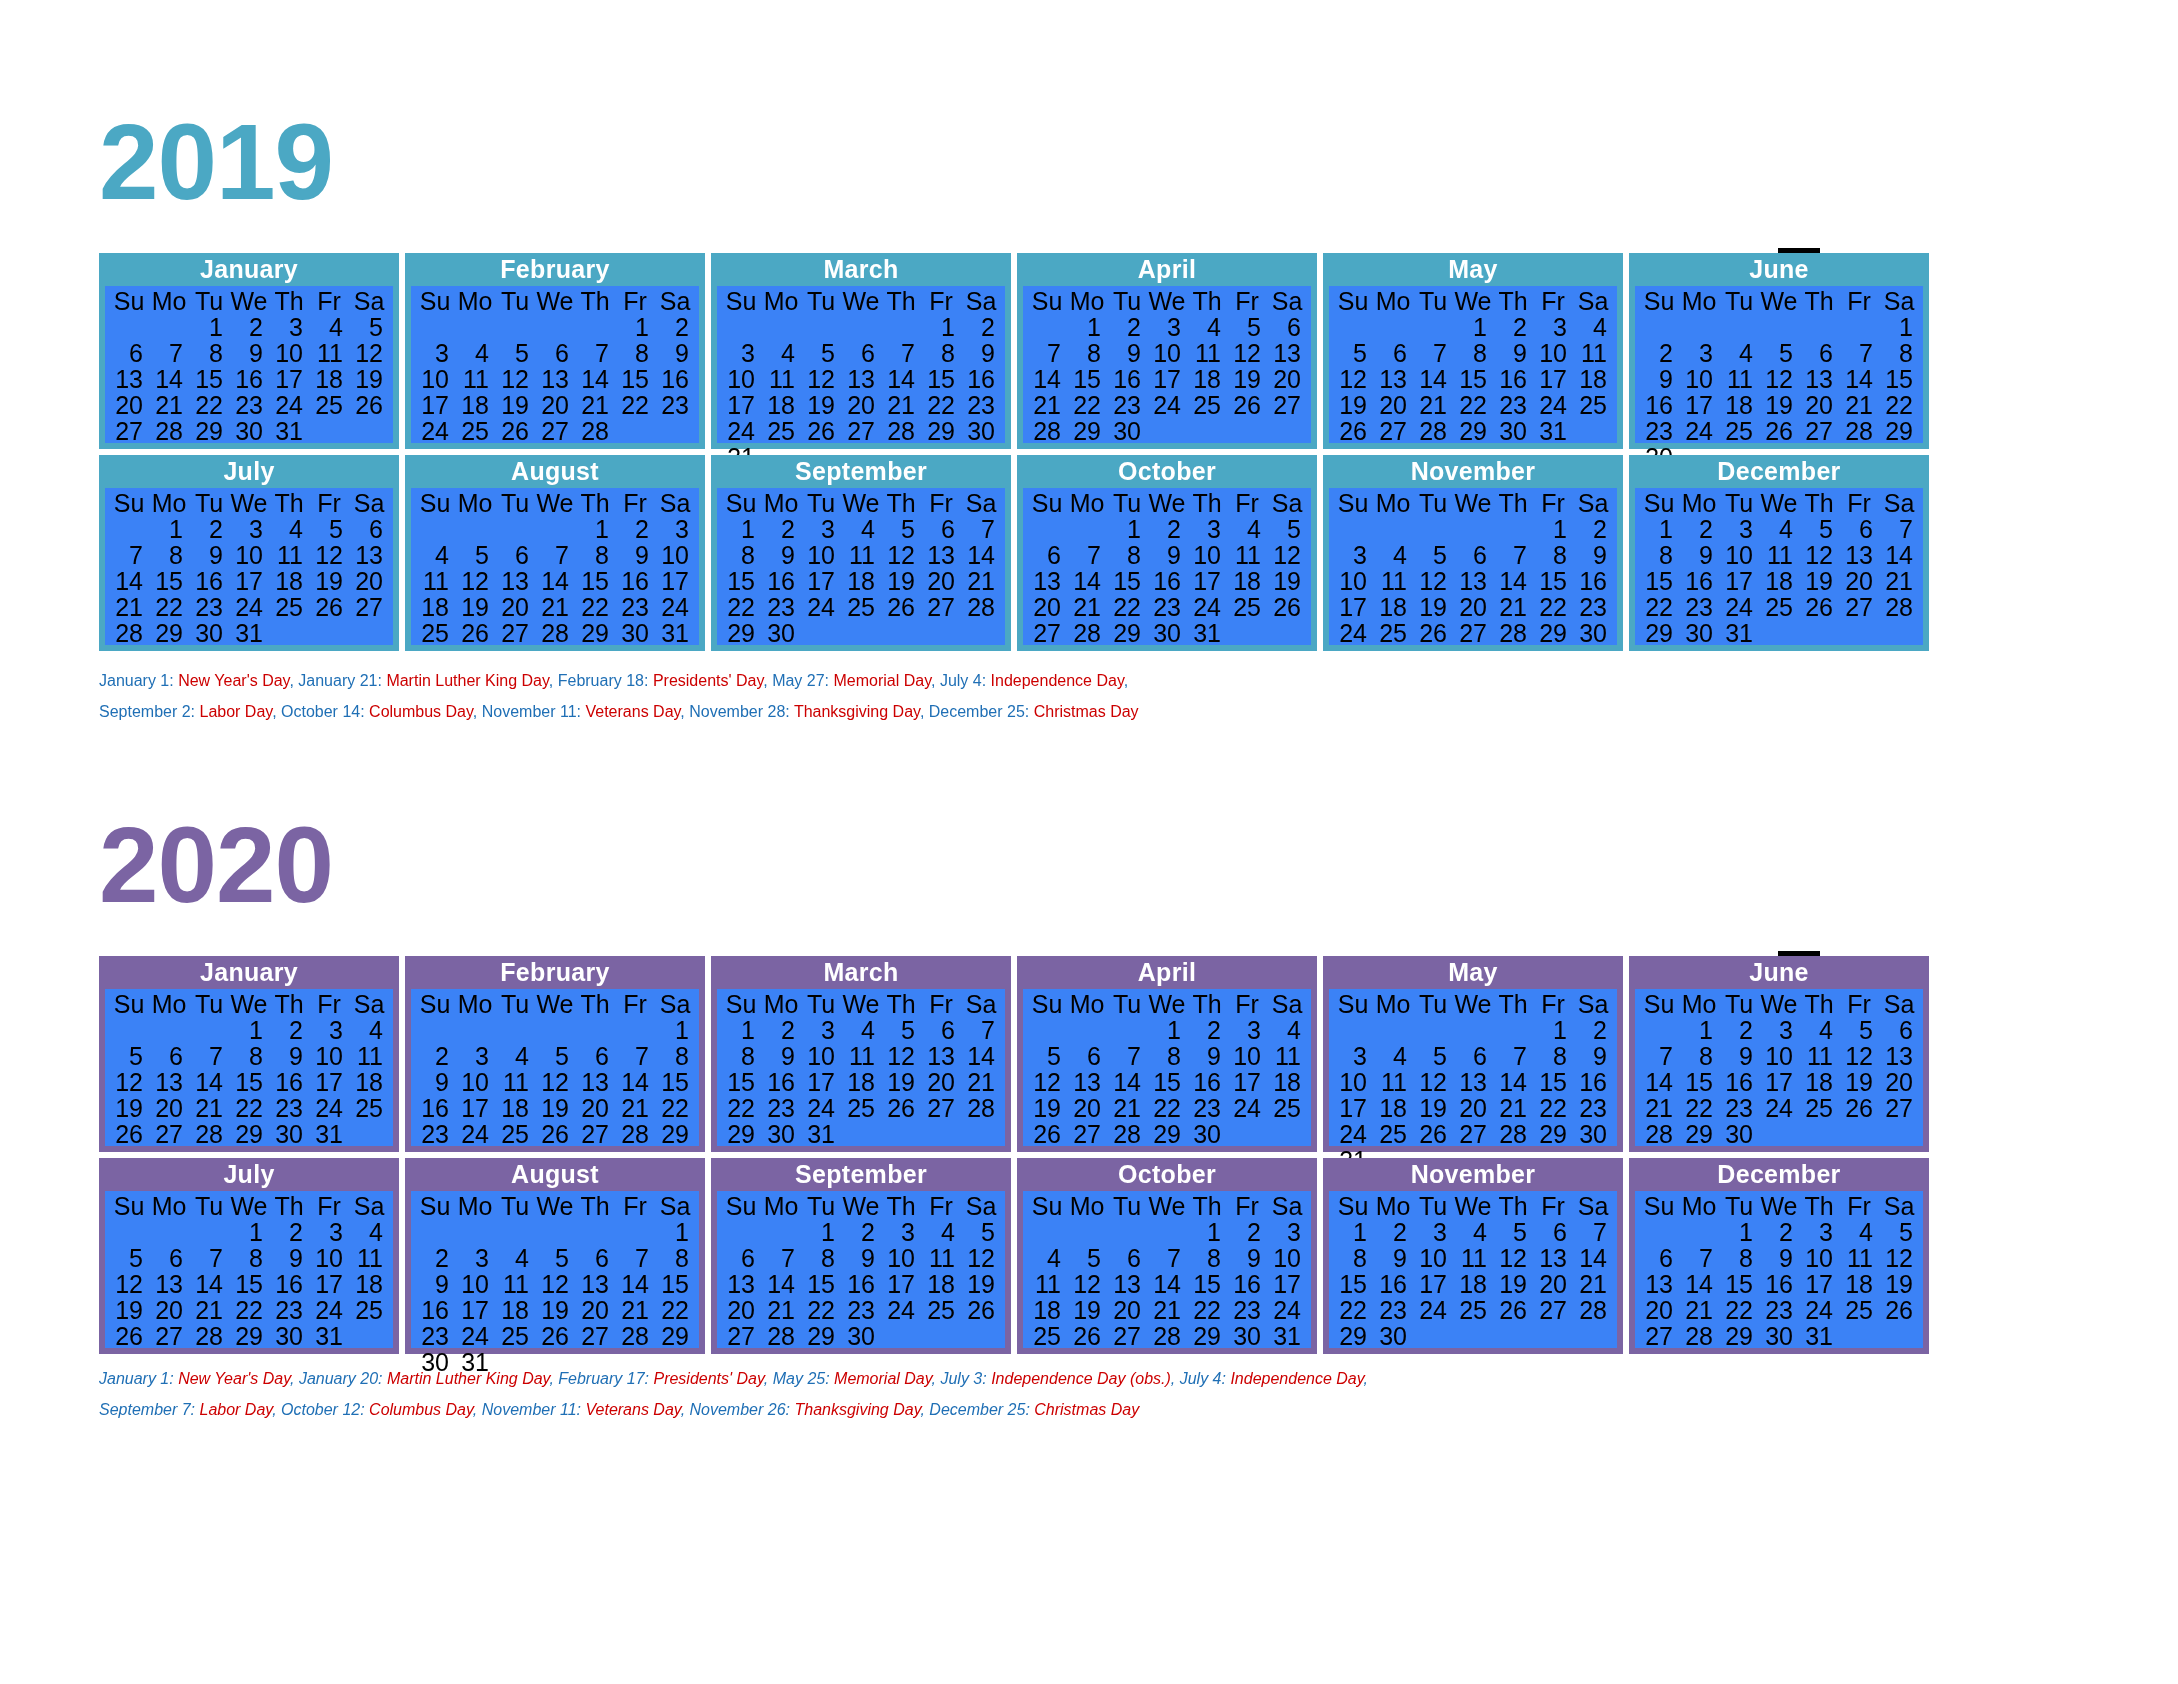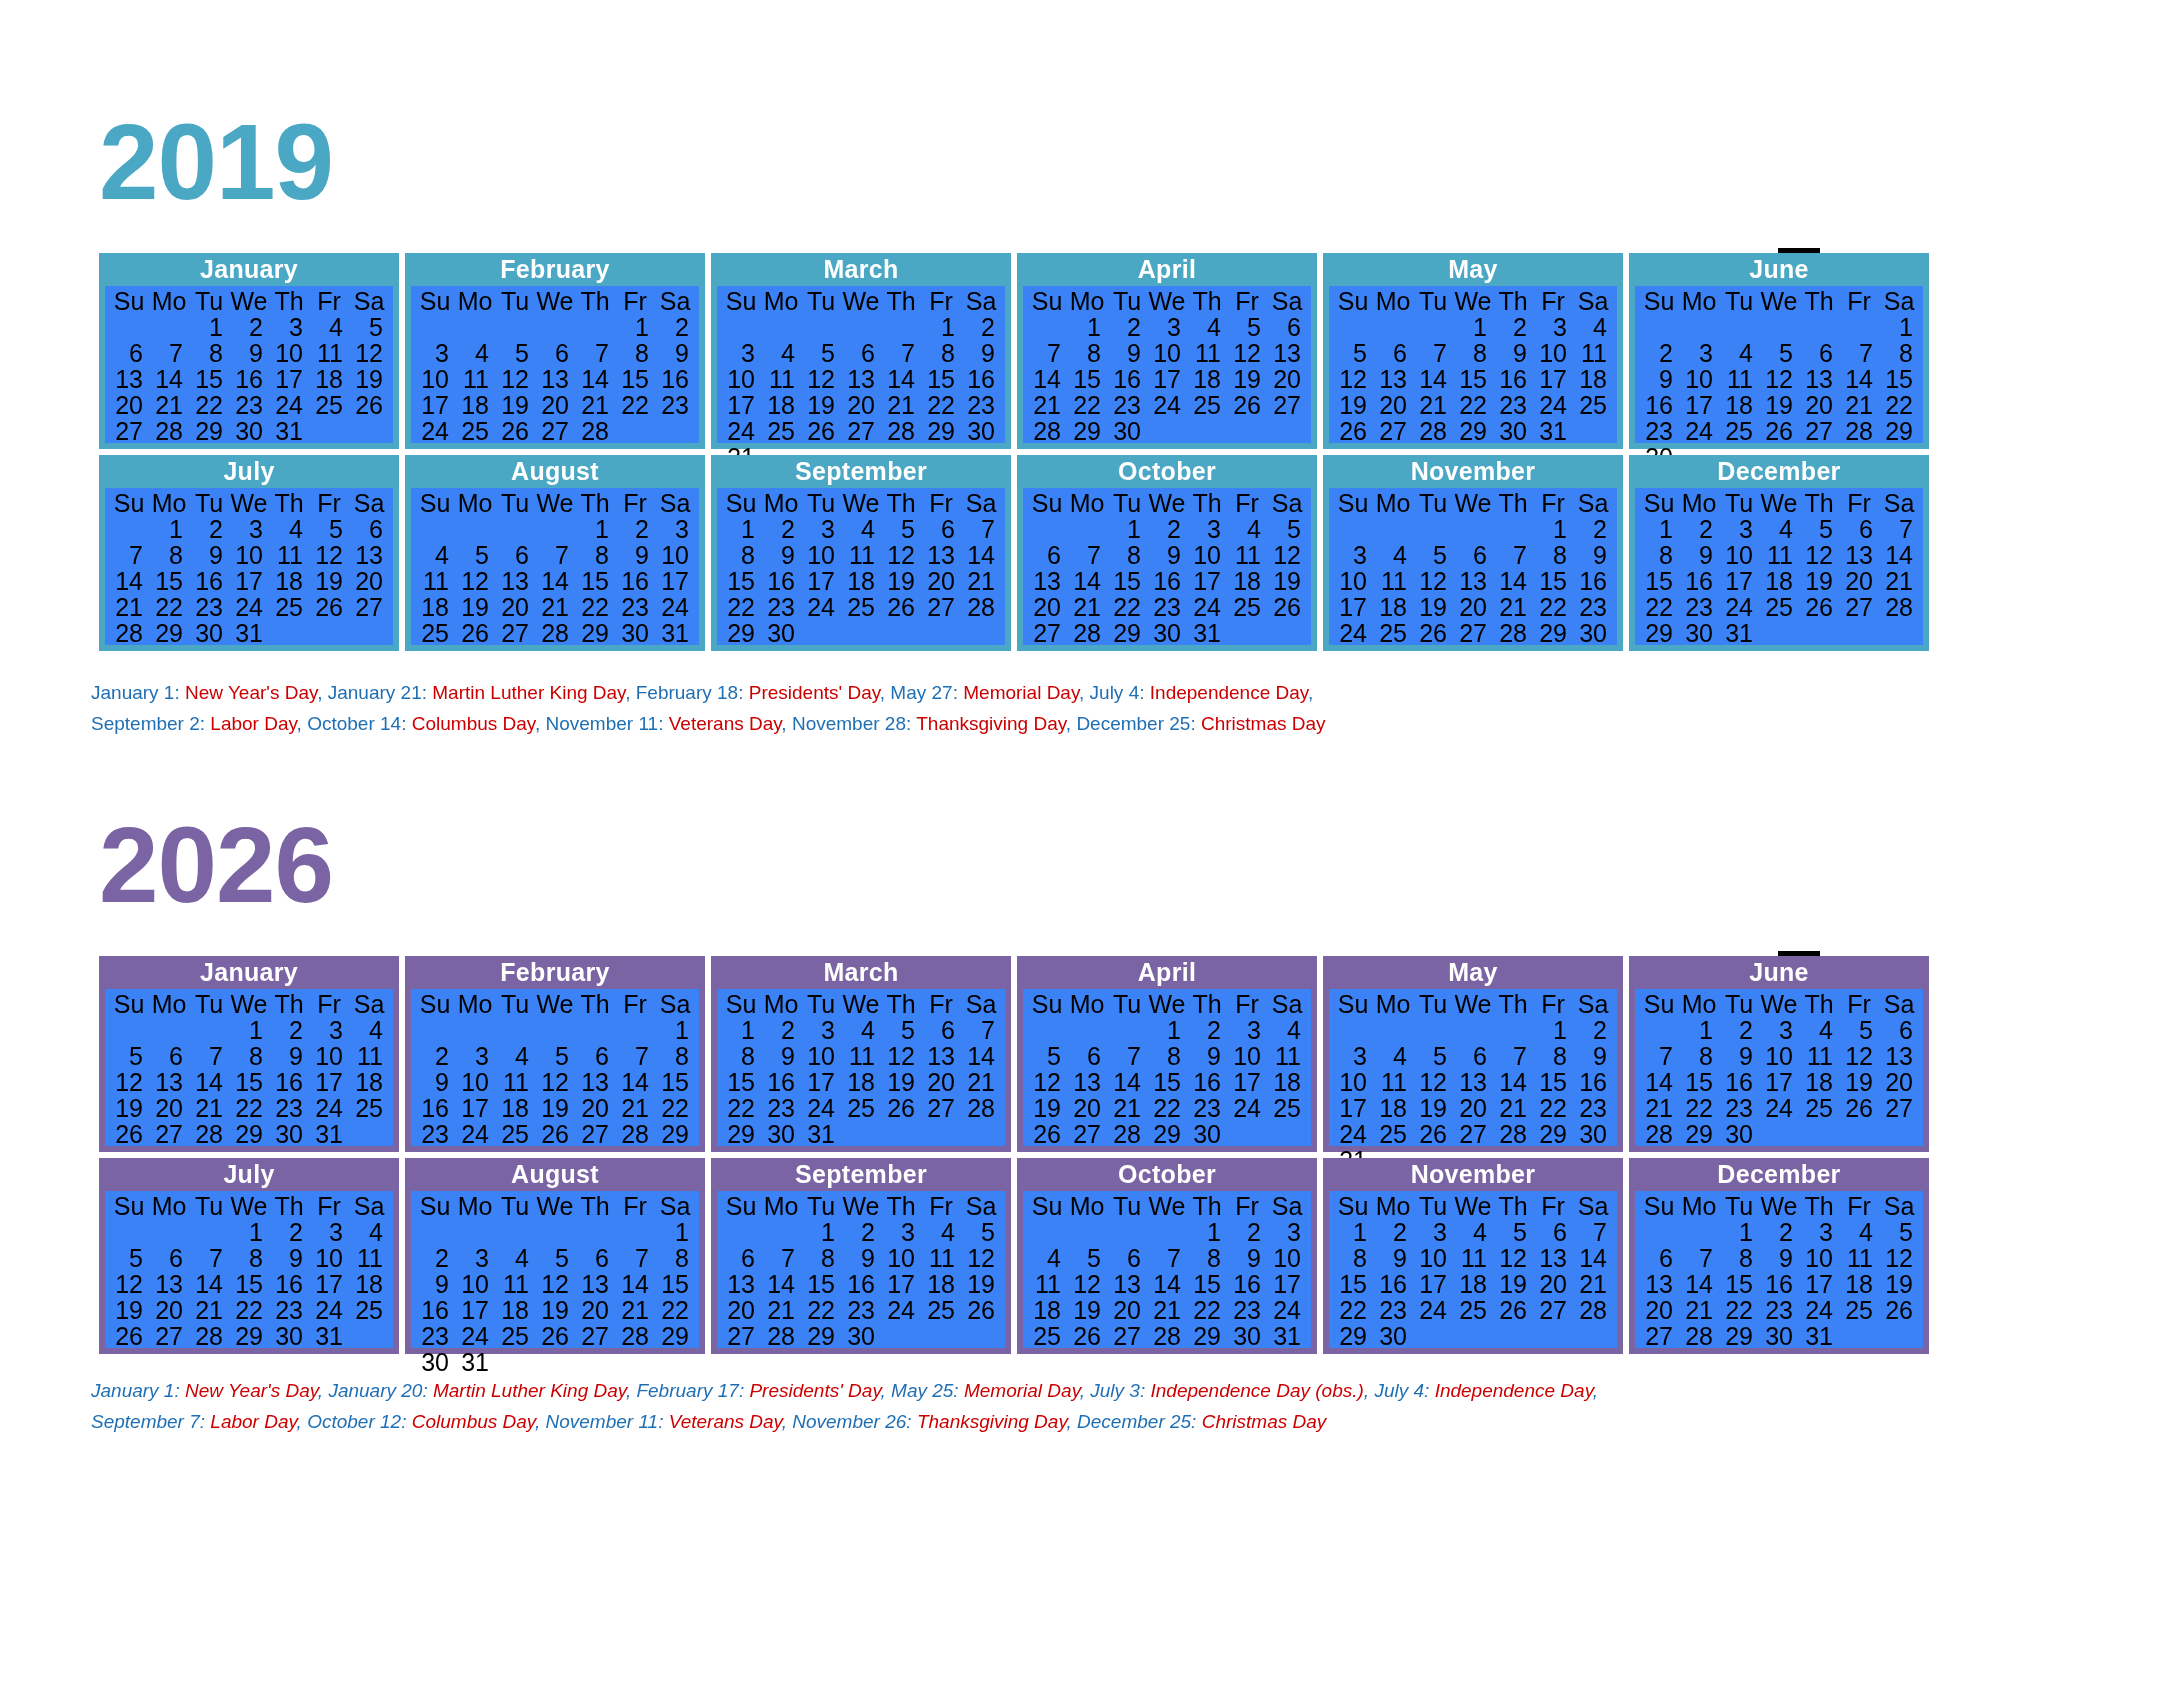--- a/index.html
+++ b/index.html
@@ -77,26 +77,25 @@
     text-align:right;
     padding-right:6px;
     font-size:25px;
     line-height:26px;
     color:#000000;
   }
   .day.empty { color:transparent; }
 
   .holidays {
     position:absolute;
-    left:91px;
+    left:99px;
     width:2020px;
-    font-size:19px;
+    font-size:16px;
     line-height:31px;
     white-space:nowrap;
-    margin-top:12px;
   }
   #holidays-2019 { top:665px; }
   #holidays-2020 { top:1363px;font-style:italic; }
   .hol-line { display:block; }
   .hol-date { color:#1F6FB5; }
   .hol-name { color:#CC0000; }
   .hol-sep  { color:#1F6FB5; }
 
   .corner-mark {
     position:absolute;
@@ -841,21 +840,21 @@
         </div>
       </div>
   <div class="corner-mark" style="left: 1778px; top: 139px;"></div>
     </div>
   <div class="holidays" id="holidays-2019">
       <span class="hol-line"><span class="hol-date">January 1: </span><span class="hol-name">New Year's Day</span><span class="hol-sep">, </span><span class="hol-date">January 21: </span><span class="hol-name">Martin Luther King Day</span><span class="hol-sep">, </span><span class="hol-date">February 18: </span><span class="hol-name">Presidents' Day</span><span class="hol-sep">, </span><span class="hol-date">May 27: </span><span class="hol-name">Memorial Day</span><span class="hol-sep">, </span><span class="hol-date">July 4: </span><span class="hol-name">Independence Day</span><span class="hol-sep">,</span></span>
       <span class="hol-line"><span class="hol-date">September 2: </span><span class="hol-name">Labor Day</span><span class="hol-sep">, </span><span class="hol-date">October 14: </span><span class="hol-name">Columbus Day</span><span class="hol-sep">, </span><span class="hol-date">November 11: </span><span class="hol-name">Veterans Day</span><span class="hol-sep">, </span><span class="hol-date">November 28: </span><span class="hol-name">Thanksgiving Day</span><span class="hol-sep">, </span><span class="hol-date">December 25: </span><span class="hol-name">Christmas Day</span></span>
     </div>
 
   <div class="year-block" id="year-2020">
-    <div class="year-title purple">2026</div>
+    <div class="year-title purple">2020</div>
     <div class="months-grid">
         <div class="month" style="--accent: #7B64A3;">
           <div class="month-header">January</div>
           <div class="month-body">
             <div class="week-row">
               <div class="dow">Su</div>
               <div class="dow">Mo</div>
               <div class="dow">Tu</div>
               <div class="dow">We</div>
               <div class="dow">Th</div>

